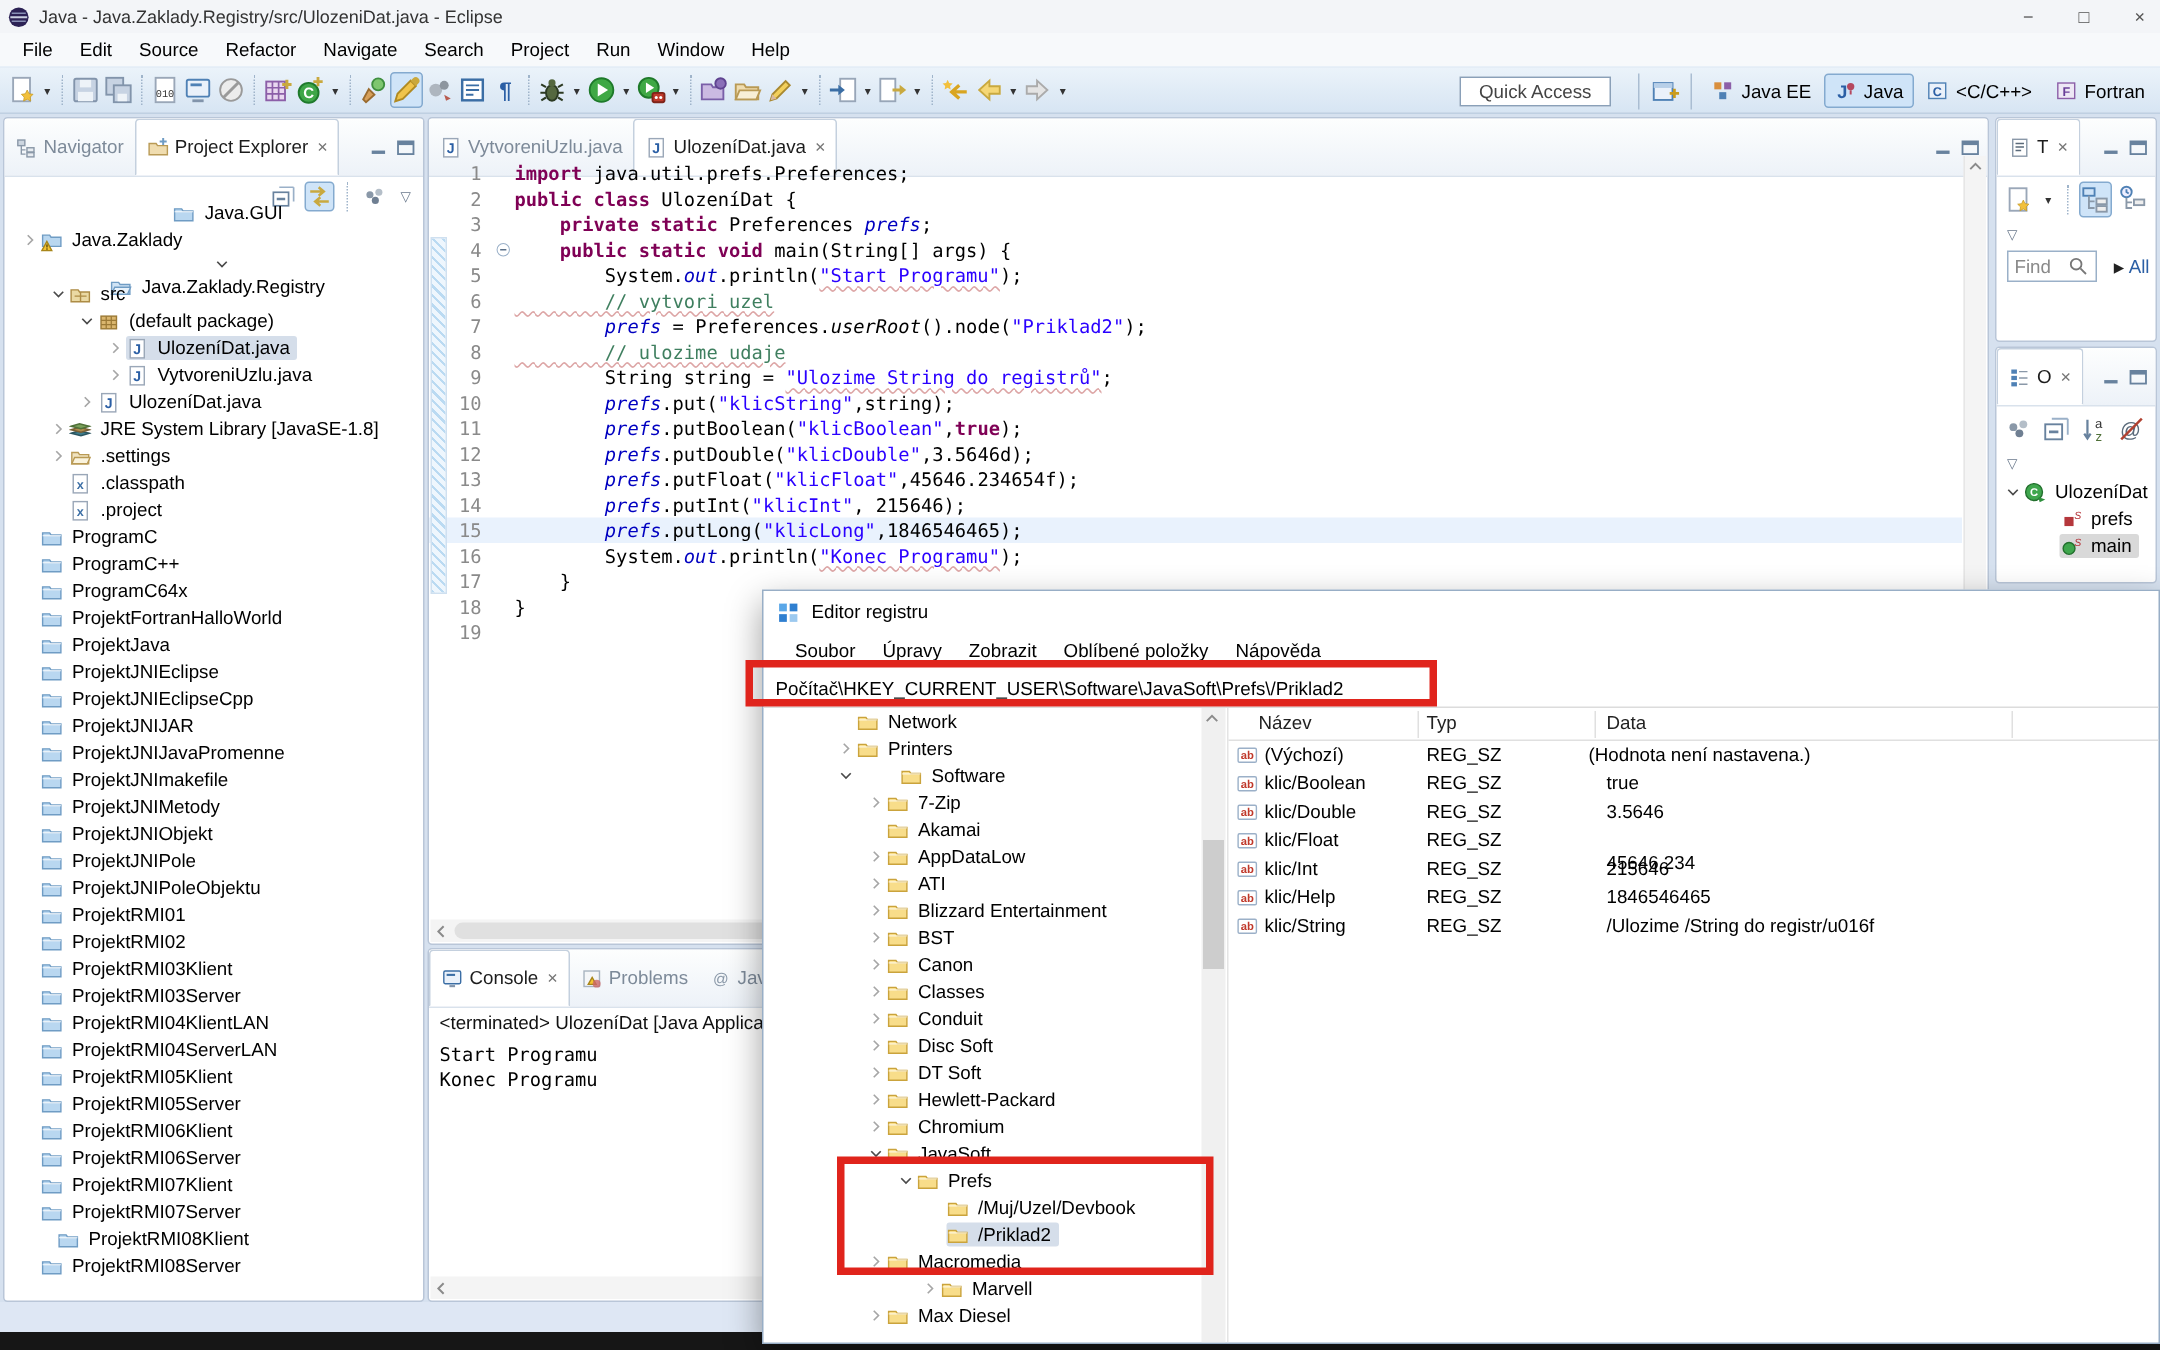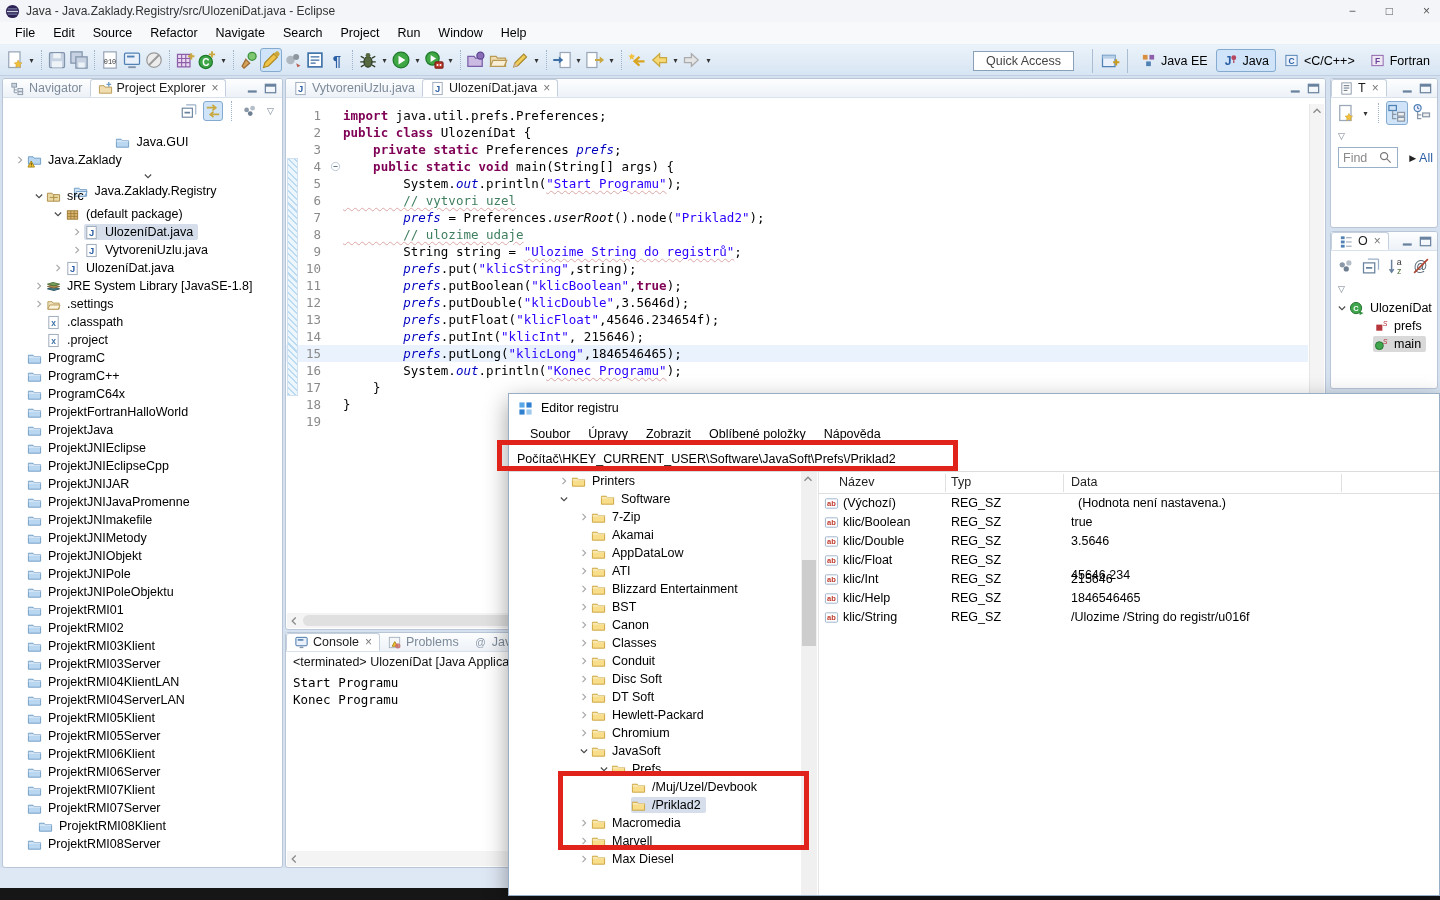--- a/index.html
+++ b/index.html
@@ -25,21 +25,21 @@
 .persp-sep{width:1px;height:24px;border-left:1px solid #aabdd2;margin:0 6px;}
 .persp-btn{display:flex;align-items:center;gap:5px;padding:3px 6px;font-size:12.5px;border-radius:3px;border:1px solid transparent;margin-right:1px;white-space:nowrap;}
 .persp-btn.active{background:#cfe4f8;border:1px solid #84aacf;}
 
 .panel{position:absolute;background:#fff;border:1px solid #b9c6d8;border-radius:3px;overflow:hidden;}
 .p-explorer{left:2px;top:78px;width:281px;height:790px;}
 .p-editor{left:285px;top:78px;width:1041px;height:552px;}
 .p-console{left:285px;top:632px;width:1041px;height:236px;}
 .p-tasklist{left:1330px;top:78px;width:108px;height:150px;}
 .p-outline{left:1330px;top:231px;width:108px;height:158px;}
-.vtabs{height:19px;display:flex;align-items:stretch;background:linear-gradient(#fdfefe,#edf2f8);border-bottom:1px solid #d9e2ec;}
+.vtabs{height:39px;display:flex;align-items:stretch;background:linear-gradient(#fdfefe,#edf2f8);border-bottom:1px solid #d9e2ec;}
 .vtab{display:flex;align-items:center;gap:4px;padding:0 7px;font-size:12.5px;color:#7d8a99;white-space:nowrap;}
 .vtab.active{background:#fff;border:1px solid #c4d0de;border-bottom-color:#fff;border-radius:3px 3px 0 0;color:#1c1c1c;}
 .tclose{color:#777;font-size:12px;margin-left:2px;}
 .vbtns{margin-left:auto;display:flex;align-items:center;gap:3px;padding-right:4px;}
 .vtoolbar{height:26px;display:flex;align-items:center;justify-content:flex-end;gap:4px;padding-right:5px;}
 .vtoolbar .tbtn{height:20px;width:20px;}
 .dd-hollow{color:#6b7a8d;font-size:9px;padding:0 3px;}
 
 .tree{position:absolute;left:0;top:51px;right:0;bottom:0;overflow:hidden;padding-top:3px;}
 .trow{height:18px;display:flex;align-items:center;font-size:12.5px;white-space:nowrap;}
@@ -1348,20 +1348,32 @@
         <span>Soubor</span>
         <span>Úpravy</span>
         <span>Zobrazit</span>
         <span>Oblíbené položky</span>
         <span>Nápověda</span>
       </div>
     <div class="raddr">Počítač\HKEY_CURRENT_USER\Software\JavaSoft\Prefs\/Priklad2</div>
     <div class="rbody">
       <div class="rtree" id="registry-tree">
           <div class="trow" style="padding-left: 48px;">
+            <span class="exp"></span>
+            <span class="hitem">
+              <span class="icon">
+                <svg viewBox="0 0 16 16">
+                  <path d="M1.5 4.5h5.2l1 1.5h6.8V13H1.5z" fill="#f8dd8a" stroke="#caa33c"></path>
+                  <path d="M1.5 6.3h13" stroke="#fff" opacity=".65"></path>
+                </svg>
+              </span>
+              <span class="tlabel">Network</span>
+            </span>
+          </div>
+          <div class="trow" style="padding-left: 48px;">
             <span class="exp">
               <svg viewBox="0 0 16 16">
                 <path d="M6 3.8L10.2 8 6 12.2" fill="none" stroke="#a6a6a6" stroke-width="1.5"></path>
               </svg>
             </span>
             <span class="hitem">
               <span class="icon">
                 <svg viewBox="0 0 16 16">
                   <path d="M1.5 4.5h5.2l1 1.5h6.8V13H1.5z" fill="#f8dd8a" stroke="#caa33c"></path>
                   <path d="M1.5 6.3h13" stroke="#fff" opacity=".65"></path>
@@ -1655,21 +1667,21 @@
             <span class="hitem">
               <span class="icon">
                 <svg viewBox="0 0 16 16">
                   <path d="M1.5 4.5h5.2l1 1.5h6.8V13H1.5z" fill="#f8dd8a" stroke="#caa33c"></path>
                   <path d="M1.5 6.3h13" stroke="#fff" opacity=".65"></path>
                 </svg>
               </span>
               <span class="tlabel">Macromedia</span>
             </span>
           </div>
-          <div class="trow" style="padding-left: 68px;">
+          <div class="trow" style="padding-left: 104px;">
             <span class="exp">
               <svg viewBox="0 0 16 16">
                 <path d="M6 3.8L10.2 8 6 12.2" fill="none" stroke="#a6a6a6" stroke-width="1.5"></path>
               </svg>
             </span>
             <span class="hitem">
               <span class="icon">
                 <svg viewBox="0 0 16 16">
                   <path d="M1.5 4.5h5.2l1 1.5h6.8V13H1.5z" fill="#f8dd8a" stroke="#caa33c"></path>
                   <path d="M1.5 6.3h13" stroke="#fff" opacity=".65"></path>
@@ -1716,21 +1728,21 @@
         <div id="registry-rows">
             <div class="rrow">
               <span class="icon">
                 <svg viewBox="0 0 16 16">
                   <rect x="1.5" y="3" width="13" height="10" rx="1" fill="#fff" stroke="#9bb0c8"></rect>
                   <text x="8" y="11" font-size="8" text-anchor="middle" fill="#c0392b" font-weight="bold" font-family="Liberation Sans" ,sans-serif="">ab</text>
                 </svg>
               </span>
               <span class="rv" style="left: 24px;">(Výchozí)</span>
               <span class="rv" style="left: 132px;">REG_SZ</span>
-              <span class="rv" style="left: 259px;">(Hodnota není nastavena.)</span>
+              <span class="rv" style="left: 240px;">(Hodnota není nastavena.)</span>
             </div>
             <div class="rrow">
               <span class="icon">
                 <svg viewBox="0 0 16 16">
                   <rect x="1.5" y="3" width="13" height="10" rx="1" fill="#fff" stroke="#9bb0c8"></rect>
                   <text x="8" y="11" font-size="8" text-anchor="middle" fill="#c0392b" font-weight="bold" font-family="Liberation Sans" ,sans-serif="">ab</text>
                 </svg>
               </span>
               <span class="rv" style="left: 24px;">klic/Boolean</span>
               <span class="rv" style="left: 132px;">REG_SZ</span>

